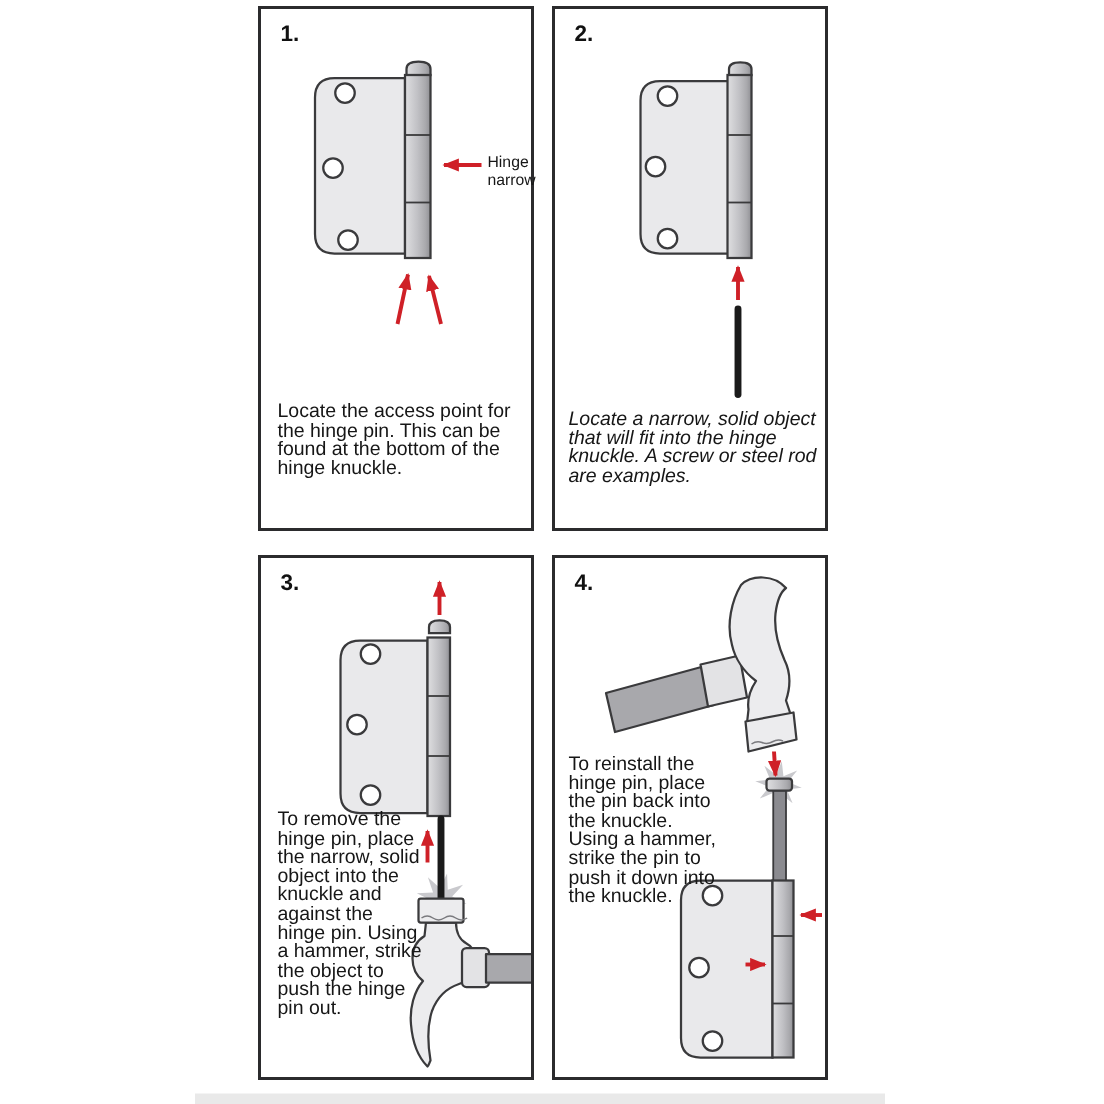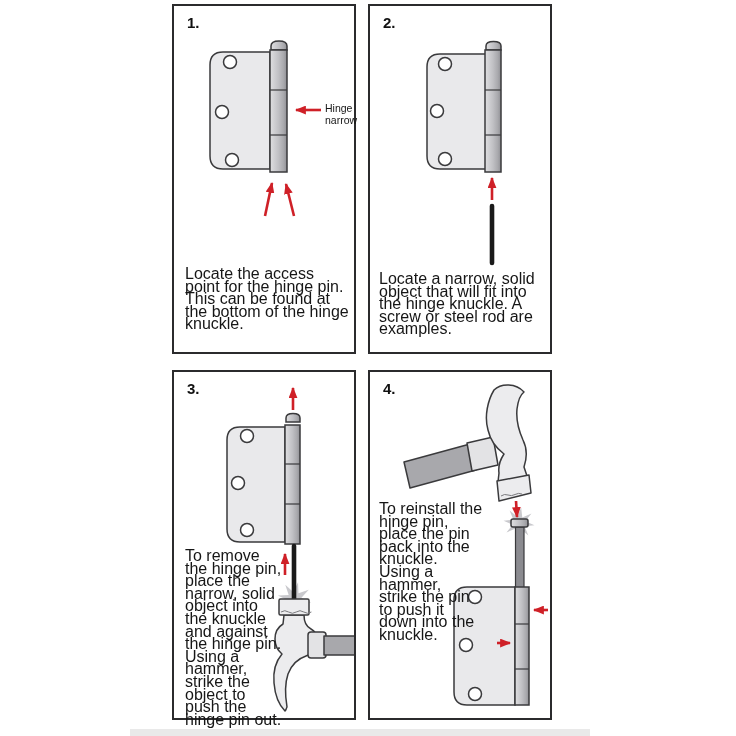--- a/index.html
+++ b/index.html
@@ -1,21 +1,21 @@
 <!DOCTYPE html>
 <html><head>
 <meta charset="utf-8">
 <style>
   html,body{margin:0;padding:0;background:#fff;}
   .stage{position:relative;width:736px;height:736px;background:#ffffff;overflow:hidden;
          font-family:"Liberation Sans",sans-serif;}
   .panel{position:absolute;width:184px;height:350px;border:2px solid #2b2b2d;background:#fff;
          box-sizing:border-box;}
   .num{position:absolute;left:13px;top:8px;font-weight:bold;font-size:15px;color:#111;}
-  .caption{position:absolute;font-size:16px;line-height:12.6px;color:#161616;}
+  .caption{position:absolute;font-size:13px;line-height:12.6px;color:#161616;}
   .callout{position:absolute;font-size:10.5px;line-height:12.4px;color:#161616;white-space:pre-line;}
   svg.art{position:absolute;left:0;top:0;}
   .strip{position:absolute;background:#e9e9e9;}
   
   .leaf{fill:#e9e9eb;stroke:#3a3a3c;stroke-width:1.5;}
   .hole{fill:#ffffff;stroke:#3a3a3c;stroke-width:1.5;}
   .kn{fill:url(#gmetal);stroke:#3a3a3c;stroke-width:1.5;}
   .seg{stroke:#3a3a3c;stroke-width:1.2;}
   .ra{stroke:#cf2027;stroke-width:2.6;fill:none;}
   .rod{stroke:#1a1a1a;stroke-width:4.6;stroke-linecap:round;fill:none;}
@@ -73,21 +73,21 @@
       <circle class="hole" cx="67" cy="105" r="6.5"></circle>
       <circle class="hole" cx="75" cy="153" r="6.5"></circle>
       <path class="kn" d="M116,44 v-4 q0,-4.5 7.5,-4.5 q7.5,0 7.5,4.5 v4 z"></path>
       <rect class="kn" x="115" y="44" width="16" height="122"></rect>
       <line class="seg" x1="115" y1="84" x2="131" y2="84"></line>
       <line class="seg" x1="115" y1="129" x2="131" y2="129"></line>
       <line class="ra" x1="122" y1="194" x2="122" y2="172" marker-end="url(#ah)"></line>
       <line class="rod" x1="122" y1="200" x2="122" y2="257"></line>
     </svg>
     <div class="num">2.</div>
-    <div class="caption" style="left:9px;top:267px;width:172px;">Locate a narrow, solid object that will fit into the hinge knuckle. A screw or steel rod are examples.</div>
+    <div class="caption" style="left:9px;top:267px;width:172px;font-style:italic;">Locate a narrow, solid object that will fit into the hinge knuckle. A screw or steel rod are examples.</div>
   </div>
 
   <div class="panel" style="left:172px;top:370px;">
     <svg class="art" width="180" height="346" viewBox="0 0 180 346">
       <line class="ra" x1="119" y1="38" x2="119" y2="16" marker-end="url(#ah)"></line>
       <path class="kn" d="M112,50 v-4 q0,-4.5 7,-4.5 q7,0 7,4.5 v4 z"></path>
       <path class="leaf" d="M66,55 H111 V170 H66 Q53,170 53,157 V68 Q53,55 66,55 Z"></path>
       <circle class="hole" cx="73" cy="64" r="6.5"></circle>
       <circle class="hole" cx="64" cy="111" r="6.5"></circle>
       <circle class="hole" cx="73" cy="158" r="6.5"></circle>
@@ -102,21 +102,21 @@
                  C143,278 138,282 132,284 C123,287 117,294 114,302 C111,311 111,323 113,335
                  C112,337 112,338 111,339 C105,333 101,323 100,311 C99,300 102,289 108,282
                  C103,278 101,273 101,267 C101,260 104,255 109,252 Z"></path>
         <rect class="hamc" x="134" y="260" width="18" height="26" rx="3"></rect>
         <rect class="hamh" x="150" y="264" width="32" height="19"></rect>
         <rect class="ham" x="105" y="227" width="30" height="16" rx="1.5"></rect>
         <path class="wavy" d="M107,240 q3.8,-2.6 7.6,0 t7.6,0 t7.6,0 t7.6,0"></path>
       </g>
     </svg>
     <div class="num">3.</div>
-    <div class="caption" style="left:11px;top:178px;width:99px;">To remove the hinge pin, place the narrow, solid object into the knuckle and against the hinge pin. Using a hammer, strike the object to push the hinge pin out.</div>
+    <div class="caption" style="left:11px;top:168px;width:99px;">To remove the hinge pin, place the narrow, solid object into the knuckle and against the hinge pin. Using a hammer, strike the object to push the hinge pin out.</div>
   </div>
 
   <div class="panel" style="left:368px;top:370px;">
     <svg class="art" width="180" height="346" viewBox="0 0 180 346">
       <g>
         <path class="hamh" d="M34,90 L100,72 L106,98 L40,116 Z"></path>
         <path class="hamc" d="M97,71 L123,65 L128,93 L102,99 Z"></path>
         <path class="ham" d="M124,18 C118,28 114,44 118,58 C120,67 126,76 134,82 C130,88 128,94 129,101
                  L128,110 L157,104 L154,95 C157,86 157,76 153,68 C149,59 146,47 147,37
                  C148,29 150,23 154,20 C146,11 131,11 124,18 Z"></path>

